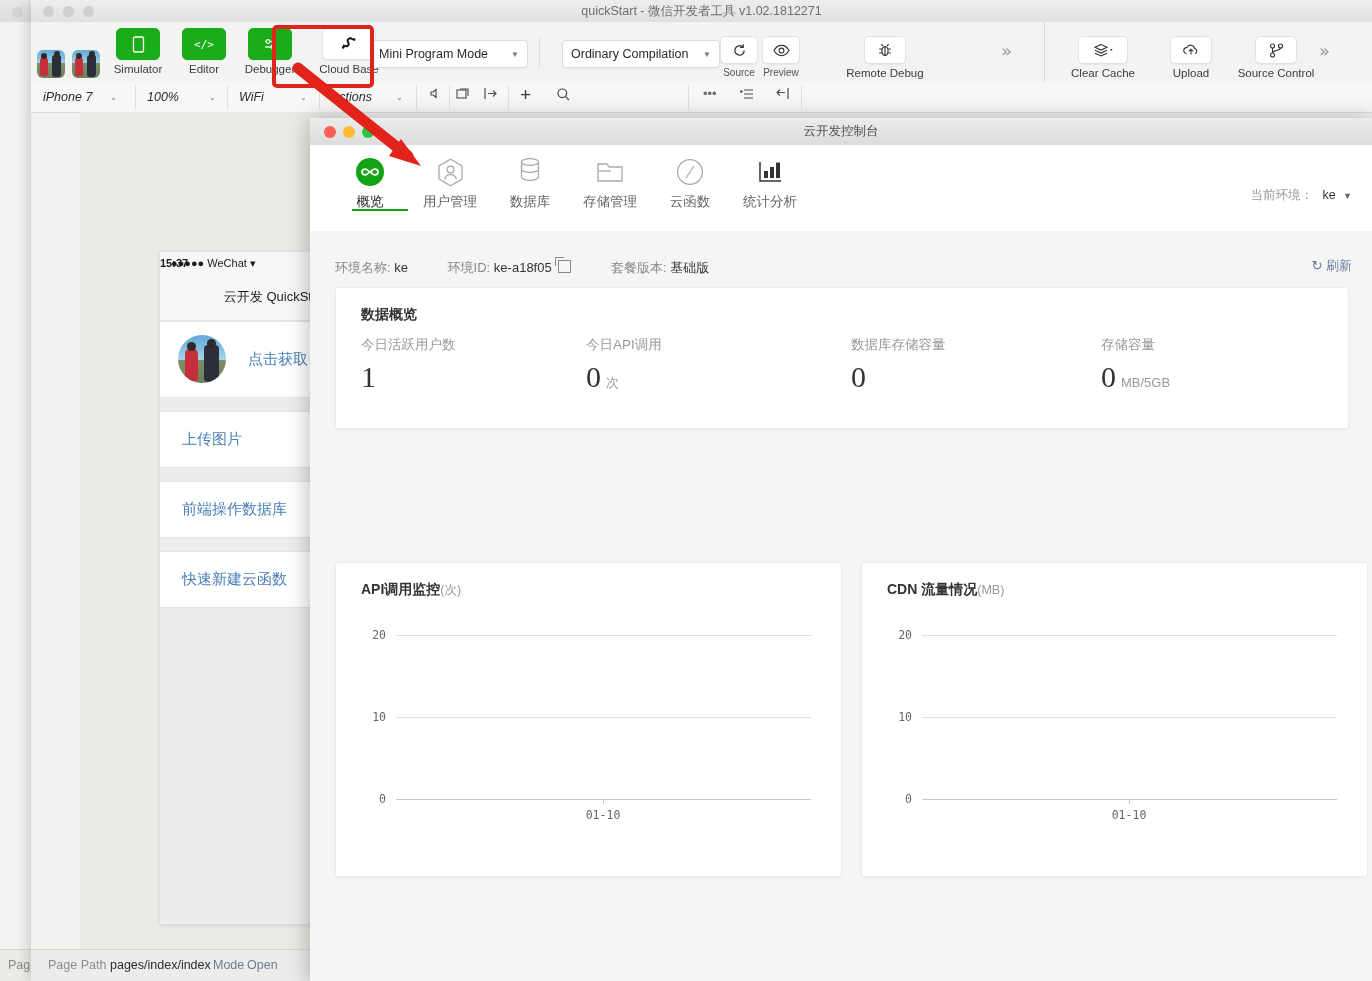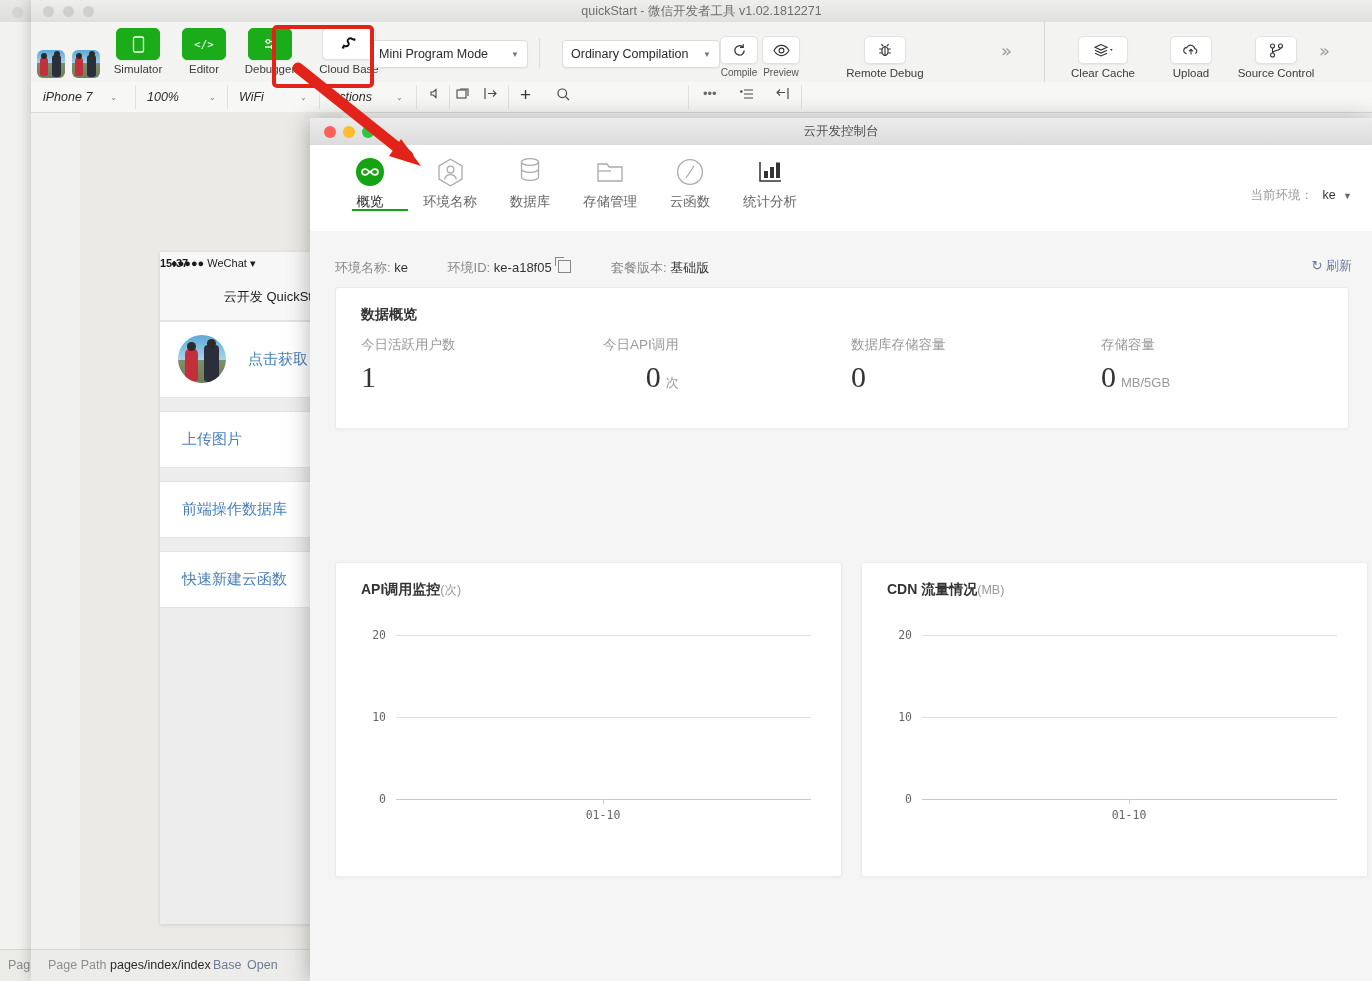--- a/index.html
+++ b/index.html
@@ -303,21 +303,21 @@
       <span class="caret" style="margin-left:auto;">▼</span>
     </div>
 
     <div class="tb-item" style="left:686px;width:44px;top:14px;">
       <div class="tb-btn" style="width:36px;height:26px;">
         <svg width="15" height="15" viewBox="0 0 15 15">
           <path d="M12.2 7.5a4.7 4.7 0 1 1-1.6-3.6" fill="none" stroke="#333" stroke-width="1.3"></path>
           <path d="M11.2 1.2v3.2h-3.2" fill="none" stroke="#333" stroke-width="1.3"></path>
         </svg>
       </div>
-      <div class="tb-lbl sub">Compile</div>
+      <div class="tb-lbl sub">Source</div>
     </div>
 
     <div class="tb-item" style="left:728px;width:44px;top:14px;">
       <div class="tb-btn" style="width:36px;height:26px;">
         <svg width="17" height="13" viewBox="0 0 17 13">
           <path d="M1 6.5C3 2.8 6 1.4 8.5 1.4S14 2.8 16 6.5C14 10.2 11 11.6 8.5 11.6S3 10.2 1 6.5z" fill="none" stroke="#333" stroke-width="1.1"></path>
           <circle cx="8.5" cy="6.5" r="2.4" fill="none" stroke="#333" stroke-width="1.1"></circle>
         </svg>
       </div>
       <div class="tb-lbl sub">Preview</div>
@@ -474,21 +474,21 @@
         <div class="ph-cell" style="top:230px;height:55px;">
           <div class="ph-cell-txt" style="left:22px;top:18px;">快速新建云函数</div>
         </div>
       </div>
     </div>
   </div>
 
   <div class="ide-status">
     <div class="st-txt" style="left:17px;color:#8e8e8e;">Page Path</div>
     <div class="st-txt" style="left:79px;color:#2c2c2c;">pages/index/index</div>
-    <div class="st-txt" style="left:182px;color:#6f7b93;">Base</div>
+    <div class="st-txt" style="left:182px;color:#6f7b93;">Mode</div>
     <div class="st-txt" style="left:216px;color:#6f7b93;">Open</div>
   </div>
 </div>
 
 <div class="cloud">
 
   <div class="cl-title">
     <div class="cdot r"></div>
     <div class="cdot y"></div>
     <div class="cdot g"></div>
@@ -509,21 +509,21 @@
     </div>
 
     <div class="nav-item" style="left:100px;">
       <div class="nav-ico">
         <svg width="27" height="29" viewBox="0 0 27 29">
           <path d="M13.5 1.3 25 7.9v13.2l-11.5 6.6L2 21.1V7.9z" fill="none" stroke="#aaa" stroke-width="1.3"></path>
           <circle cx="13.5" cy="11.6" r="3.4" fill="none" stroke="#aaa" stroke-width="1.3"></circle>
           <path d="M7.6 21.4c.8-3.3 3.1-4.8 5.9-4.8s5.1 1.5 5.9 4.8" fill="none" stroke="#aaa" stroke-width="1.3"></path>
         </svg>
       </div>
-      <div class="nav-lbl">环境名称</div>
+      <div class="nav-lbl">用户管理</div>
     </div>
 
     <div class="nav-item" style="left:180px;">
       <div class="nav-ico">
         <svg width="24" height="30" viewBox="0 0 24 30">
           <ellipse cx="12" cy="5" rx="8.5" ry="3.3" fill="none" stroke="#aaa" stroke-width="1.3"></ellipse>
           <path d="M3.5 5v7c0 1.8 3.8 3.3 8.5 3.3s8.5-1.5 8.5-3.3V5" fill="none" stroke="#aaa" stroke-width="1.3"></path>
           <path d="M3.5 13v7c0 1.8 3.8 3.3 8.5 3.3s8.5-1.5 8.5-3.3v-7" fill="none" stroke="#aaa" stroke-width="1.3"></path>
         </svg>
       </div>
@@ -593,21 +593,21 @@
     </div>
 
     <div class="card" style="left:25px;top:56px;width:1012px;height:140px;">
       <div class="card-title">数据概览</div>
 
       <div class="stat" style="left:25px;">
         <div class="stat-lbl">今日活跃用户数</div>
         <div class="stat-val">1</div>
       </div>
 
-      <div class="stat" style="left:267px;text-align:right;">
+      <div class="stat" style="left:250px;">
         <div class="stat-lbl">今日API调用</div>
         <div class="stat-val">
           <span>0</span><span class="u">次</span>
         </div>
       </div>
 
       <div class="stat" style="left:515px;">
         <div class="stat-lbl">数据库存储容量</div>
         <div class="stat-val">0</div>
       </div>

